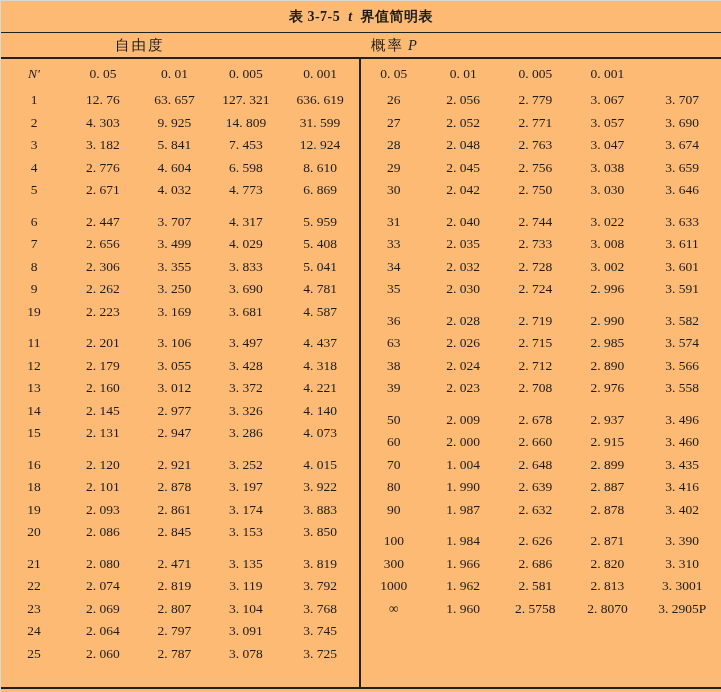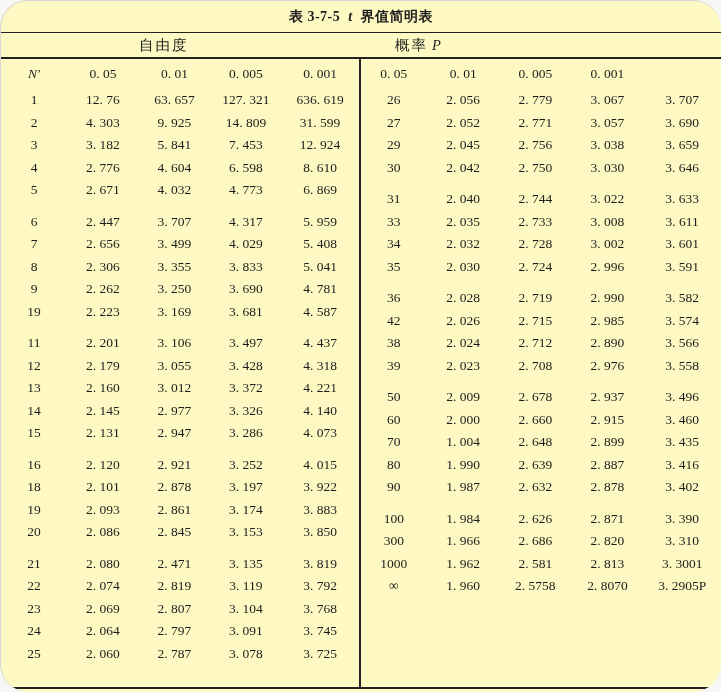--- a/index.html
+++ b/index.html
@@ -4,32 +4,31 @@
 <style>
   * { margin:0; padding:0; box-sizing:border-box; }
   html,body { width:721px; height:692px; }
   body {
     background:#f6f6f4;
     font-family:"Liberation Serif","DejaVu Serif",serif;
     color:#1c1c1c;
   }
   .page {
     position:relative; width:721px; height:692px;
-    background:#fef9c3;
+    background:#fdba74;
     border-left:1px solid #d8d8d4; border-top:1px solid #d8d8d4;
     overflow:hidden;
-    border-radius:28px;
   }
   .title {
     text-align:center; padding-top:7px;
     font-size:14px; font-weight:bold; letter-spacing:.5px;
   }
   .title .stat { font-style:italic; padding:0 4px; }
   .rule1 { position:absolute; top:31px; left:0; right:0; border-top:1.6px solid #222; }
-  .group-row { position:absolute; top:34px; left:0; right:0; height:22px; font-size:14.5px;margin-left:24px; }
+  .group-row { position:absolute; top:34px; left:0; right:0; height:22px; font-size:14.5px; }
   .gh-left  { position:absolute; left:114px; top:1px; letter-spacing:2px; }
   .gh-right { position:absolute; left:370px; top:1px; letter-spacing:2px;font-family:Liberation Serif, serif; }
   .gh-right .stat { font-style:italic; letter-spacing:0; padding-left:4px; }
   .rule2 { position:absolute; top:56px; left:0; right:0; border-top:2.2px solid #222; }
   .body-wrap {
     position:absolute; top:58px; left:0; right:0; height:630px;
     display:flex; border-bottom:2px solid #222;
   }
   .half { width:358px; }
   .half.right { width:363px; border-left:2px solid #222; }
@@ -274,20 +273,27 @@
               <div class="tcell">3. 707</div>
             </div>
             <div class="trow">
               <div class="tcell">27</div>
               <div class="tcell">2. 052</div>
               <div class="tcell">2. 771</div>
               <div class="tcell">3. 057</div>
               <div class="tcell">3. 690</div>
             </div>
             <div class="trow">
+              <div class="tcell">28</div>
+              <div class="tcell">2. 048</div>
+              <div class="tcell">2. 763</div>
+              <div class="tcell">3. 047</div>
+              <div class="tcell">3. 674</div>
+            </div>
+            <div class="trow">
               <div class="tcell">29</div>
               <div class="tcell">2. 045</div>
               <div class="tcell">2. 756</div>
               <div class="tcell">3. 038</div>
               <div class="tcell">3. 659</div>
             </div>
             <div class="trow">
               <div class="tcell">30</div>
               <div class="tcell">2. 042</div>
               <div class="tcell">2. 750</div>
@@ -327,21 +333,21 @@
           </div>
           <div class="row-group">
             <div class="trow">
               <div class="tcell">36</div>
               <div class="tcell">2. 028</div>
               <div class="tcell">2. 719</div>
               <div class="tcell">2. 990</div>
               <div class="tcell">3. 582</div>
             </div>
             <div class="trow">
-              <div class="tcell">42</div>
+              <div class="tcell">63</div>
               <div class="tcell">2. 026</div>
               <div class="tcell">2. 715</div>
               <div class="tcell">2. 985</div>
               <div class="tcell">3. 574</div>
             </div>
             <div class="trow">
               <div class="tcell">38</div>
               <div class="tcell">2. 024</div>
               <div class="tcell">2. 712</div>
               <div class="tcell">2. 890</div>

